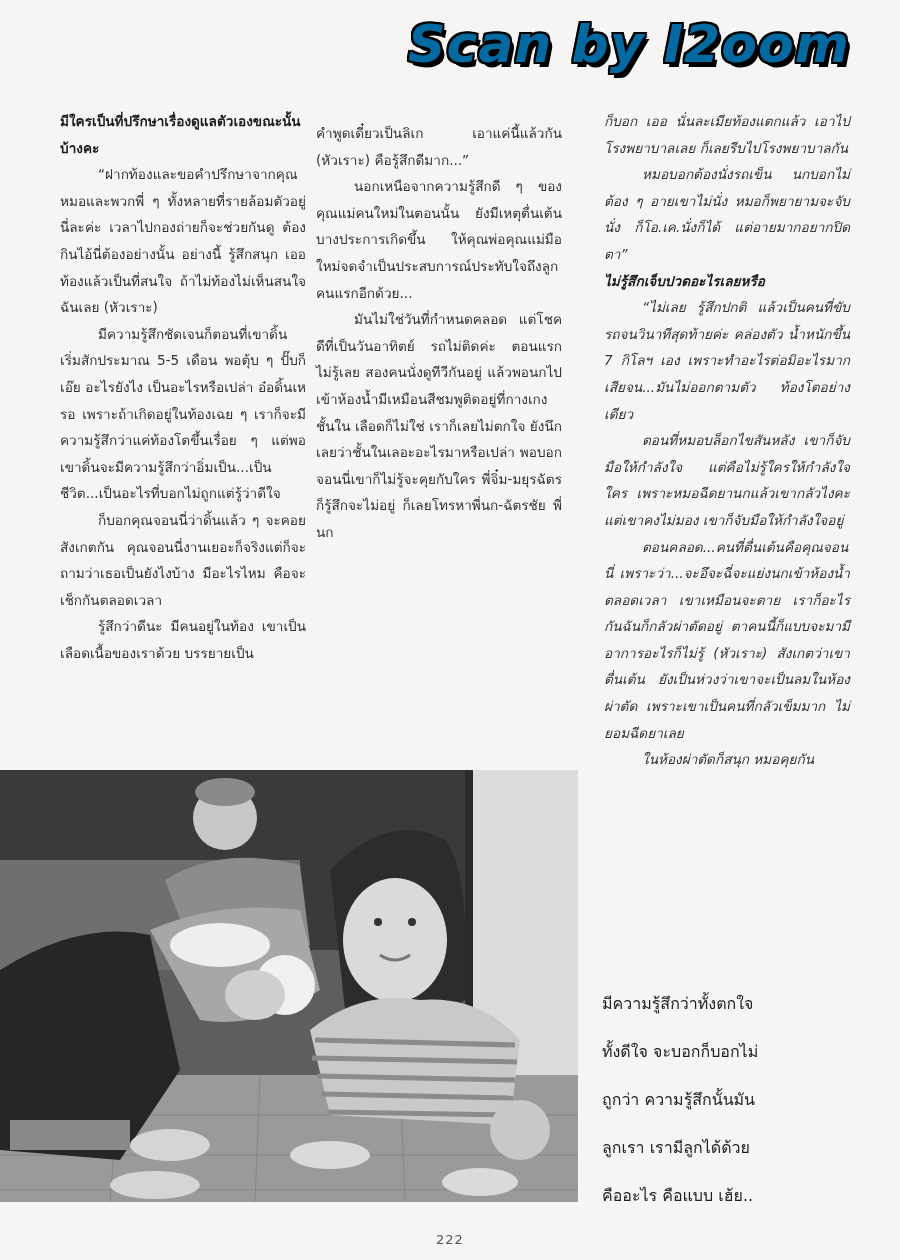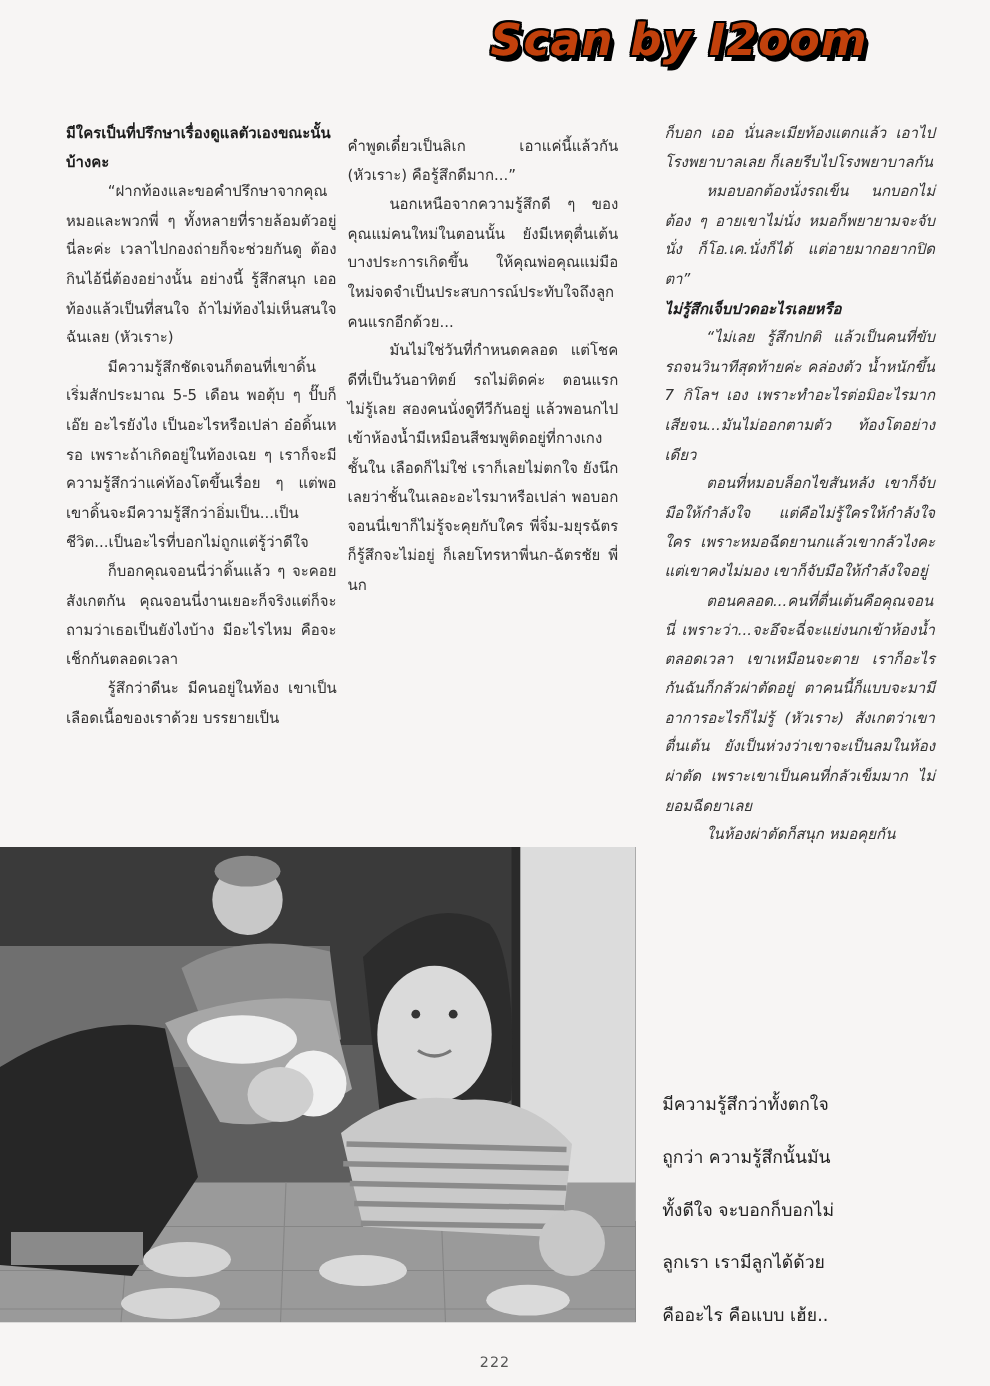--- a/index.html
+++ b/index.html
@@ -20,29 +20,28 @@
       inset: 0;
       background: #f7f5f4;
     }
     .watermark {
       position: absolute;
       top: 14px;
       left: 408px;
       font-family: "DejaVu Sans", sans-serif;
       font-weight: bold;
       font-style: italic;
-      font-size: 40px;
+      font-size: 52px;
       letter-spacing: 1px;
-      color: #c2410c;
+      color: #0369a1;
       text-shadow:
         -2px -2px 0 #000, 2px -2px 0 #000, -2px 2px 0 #000, 2px 2px 0 #000,
         0 -2px 0 #000, 0 2px 0 #000, -2px 0 0 #000, 2px 0 0 #000,
         4px 5px 0 #000;
       white-space: nowrap;
-      margin-left: 38px;
     }
     .col {
       position: absolute;
       top: 108px;
       width: 246px;
       font-size: 13.6px;
       line-height: 26.6px;
       color: #333;
     }
     .col p {
@@ -174,20 +173,20 @@
         <line x1="328" y1="342" x2="510" y2="345"></line>
       </g>
       <ellipse cx="330" cy="385" rx="40" ry="14" fill="#dadada"></ellipse>
       <ellipse cx="480" cy="412" rx="38" ry="14" fill="#dadada"></ellipse>
       <ellipse cx="520" cy="360" rx="30" ry="30" fill="#c8c8c8"></ellipse>
     </svg>
   </div>
 
   <div class="pullquote">
     <div>มีความรู้สึกว่าทั้งตกใจ</div>
+    <div>ทั้งดีใจ จะบอกก็บอกไม่</div>
     <div>ถูกว่า ความรู้สึกนั้นมัน</div>
-    <div>ทั้งดีใจ จะบอกก็บอกไม่</div>
     <div>ลูกเรา เรามีลูกได้ด้วย</div>
     <div>คืออะไร คือแบบ เฮ้ย..</div>
   </div>
 
   <div class="page-number">222</div>
 </div>
 
 </body></html>

